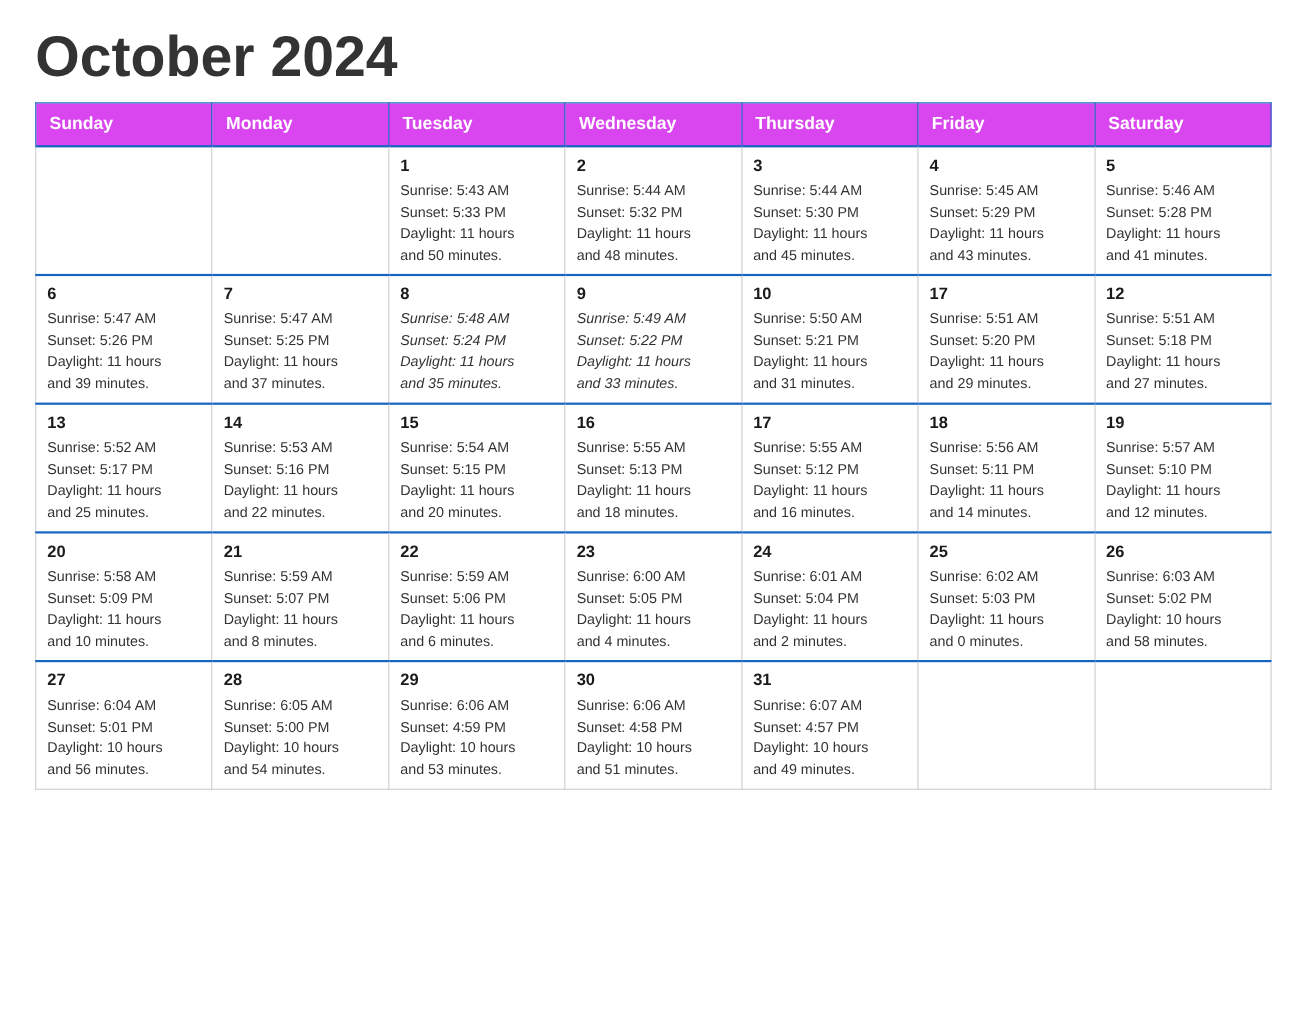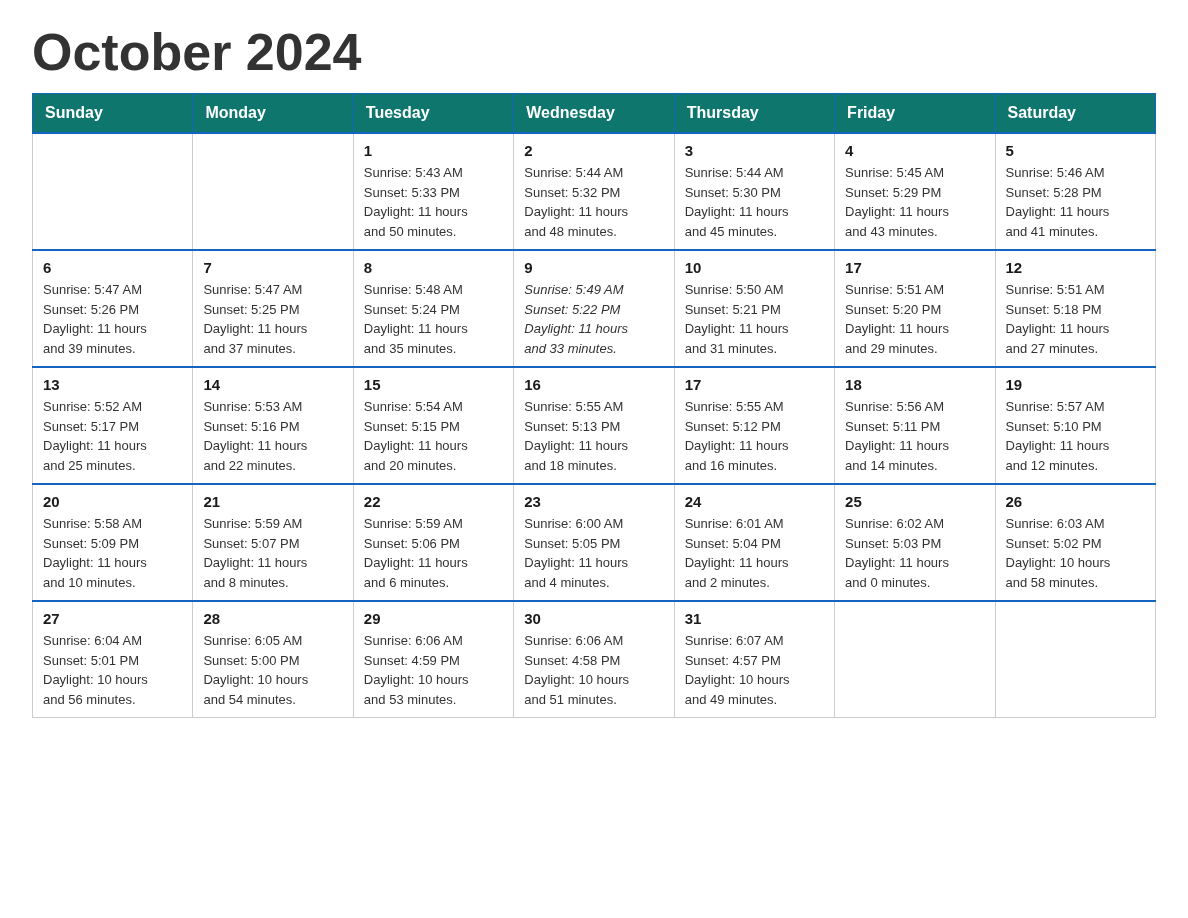--- a/index.html
+++ b/index.html
@@ -47,21 +47,21 @@
       font-size: 22px;
       color: #555;
       margin-top: 4px;
     }
     .calendar {
       width: 100%;
       border-collapse: collapse;
       margin-top: 12px;
     }
     .calendar th {
-      background-color: #0f766e;
+      background-color: #d946ef;
       color: #fff;
       font-size: 16px;
       font-weight: bold;
       padding: 10px 12px;
       text-align: left;
       border: 1px solid #1565c0;
     }
     .calendar td {
       border: 1px solid #ccc;
       vertical-align: top;
@@ -165,21 +165,21 @@
         </td>
         <td>
           <span class="day-number">7</span>
           <div class="day-info" style="white-space: pre-line;">Sunrise: 5:47 AM
 Sunset: 5:25 PM
 Daylight: 11 hours
 and 37 minutes.</div>
         </td>
         <td>
           <span class="day-number">8</span>
-          <div class="day-info" style="white-space: pre-line;">Sunrise: 5:48 AM
+          <div class="day-info" style="white-space: pre-line; font-style: italic;">Sunrise: 5:48 AM
 Sunset: 5:24 PM
 Daylight: 11 hours
 and 35 minutes.</div>
         </td>
         <td>
           <span class="day-number">9</span>
           <div class="day-info" style="white-space: pre-line; font-style: italic;">Sunrise: 5:49 AM
 Sunset: 5:22 PM
 Daylight: 11 hours
 and 33 minutes.</div>

